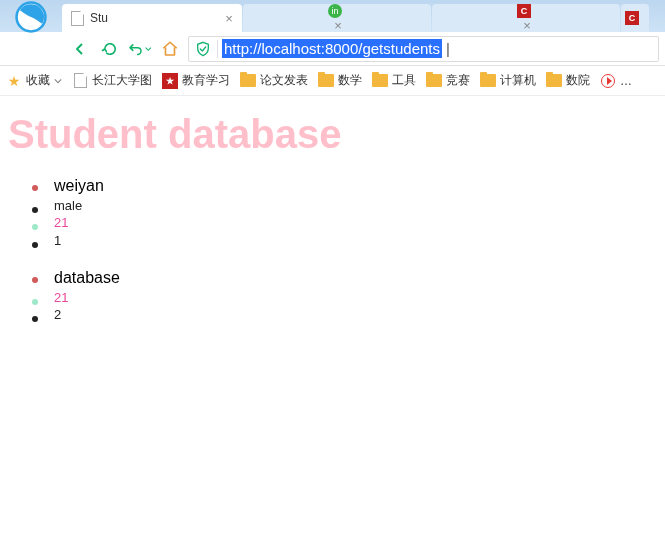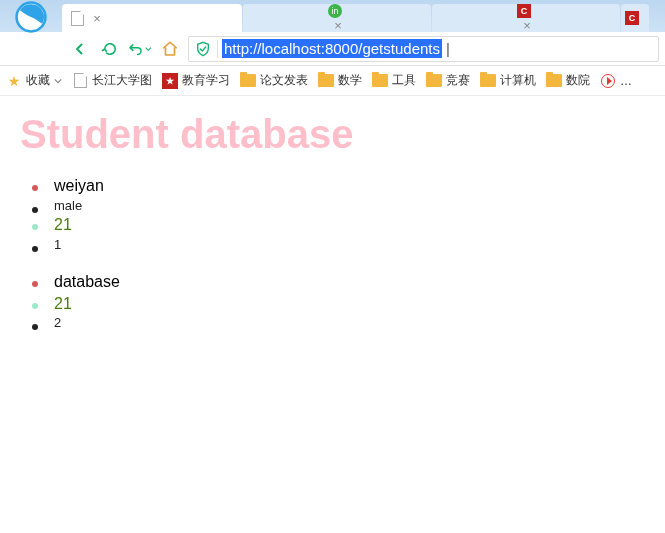--- a/index.html
+++ b/index.html
@@ -36,29 +36,29 @@
   .folder-ic:before { content: ""; position: absolute; top: -2px; left: 0; width: 7px; height: 3px; background: #f4b73e; border-radius: 1px 1px 0 0; }
   .star-ic { color: #f4b73e; font-size: 14px; }
   .doc-ic { width: 13px; height: 15px; border: 1px solid #aaa; background: #fff; position: relative; }
   .doc-ic:before { content: ""; position: absolute; right: -1px; top: -1px; width: 0; height: 0; border-left: 4px solid transparent; border-top: 4px solid #fff; }
   .red-sq { width: 16px; height: 16px; background: #c41f1f; display: flex; align-items: center; justify-content: center; color: #fff; font-size: 9px; font-weight: bold; }
   .red-circ { width: 14px; height: 14px; border: 1.5px solid #e73737; border-radius: 50%; position: relative; }
   .red-circ:before { content: ""; position: absolute; left: 5px; top: 2px; width: 0; height: 0; border-top: 4px solid transparent; border-bottom: 4px solid transparent; border-left: 5px solid #e73737; }
   
   
   .page { flex: 1; padding: 10px 8px; overflow: auto; background: #fff; }
-  .page h1 { font-size: 40px; font-weight: 700; color: #ffbfca; margin: 6px 12px 18px; font-family: "Segoe UI", Arial, sans-serif; }
+  .page h1 { font-size: 40px; font-weight: 700; color: #ffbfca; margin: 6px 0 18px; font-family: "Segoe UI", Arial, sans-serif; }
   .page ul { list-style: none; padding-left: 24px; margin-bottom: 18px; }
   .page li { font-size: 13px; line-height: 1.35; position: relative; padding-left: 22px; }
   .page li:before { content: ""; position: absolute; left: 0; top: 10px; width: 6px; height: 6px; border-radius: 50%; }
   .page li.name { color: #000000; font-size: 16px; }
   .page li.name:before { background: #d15a5a; }
   .page li.sex { color: #222; }
   .page li.sex:before { background: #222; }
-  .page li.age { color: #4d7c0f; font-size: 16px; }
+  .page li.age { color: #ec4899; font-size: 13px; }
   .page li.age:before { background: #9de8c9; }
   .page li.idx { color: #222; }
   .page li.idx:before { background: #222; }
   
   .cn-favicon-green { width:14px; height:14px; background:#3bb54a; border-radius:50%; color:#fff; font-size:9px; line-height:14px; text-align:center; }
   .cn-favicon-red { width:14px; height:14px; background:#c41f1f; color:#fff; font-size:9px; line-height:14px; text-align:center; font-weight:bold; }
   .truncated { color:#555; padding-left:4px; font-size:15px; }
 </style>
 </head>
 <body>
@@ -69,20 +69,21 @@
     <div class="browser-logo">
       <svg viewBox="0 0 40 40">
           <circle cx="20" cy="20" r="17" fill="#fff" stroke="#2ea3e8" stroke-width="3"></circle>
           <path d="M20 5 A15 15 0 0 1 33 28 Q25 22 20 20 Q15 18 7 12 A15 15 0 0 1 20 5 Z" fill="#2ea3e8"></path>
         </svg>
     </div>
     <div class="tab active" style="width:180px;">
       <span class="favicon">
           <span class="doc-ic"></span>
         </span>
+      <span class="title">Stu</span>
       <span class="close">×</span>
     </div>
     <div class="tab inactive" style="width:188px;">
       <span class="favicon">
           <span class="cn-favicon-green">in</span>
         </span>
       <span class="close">×</span>
     </div>
     <div class="tab inactive" style="width:188px;">
       <span class="favicon">

